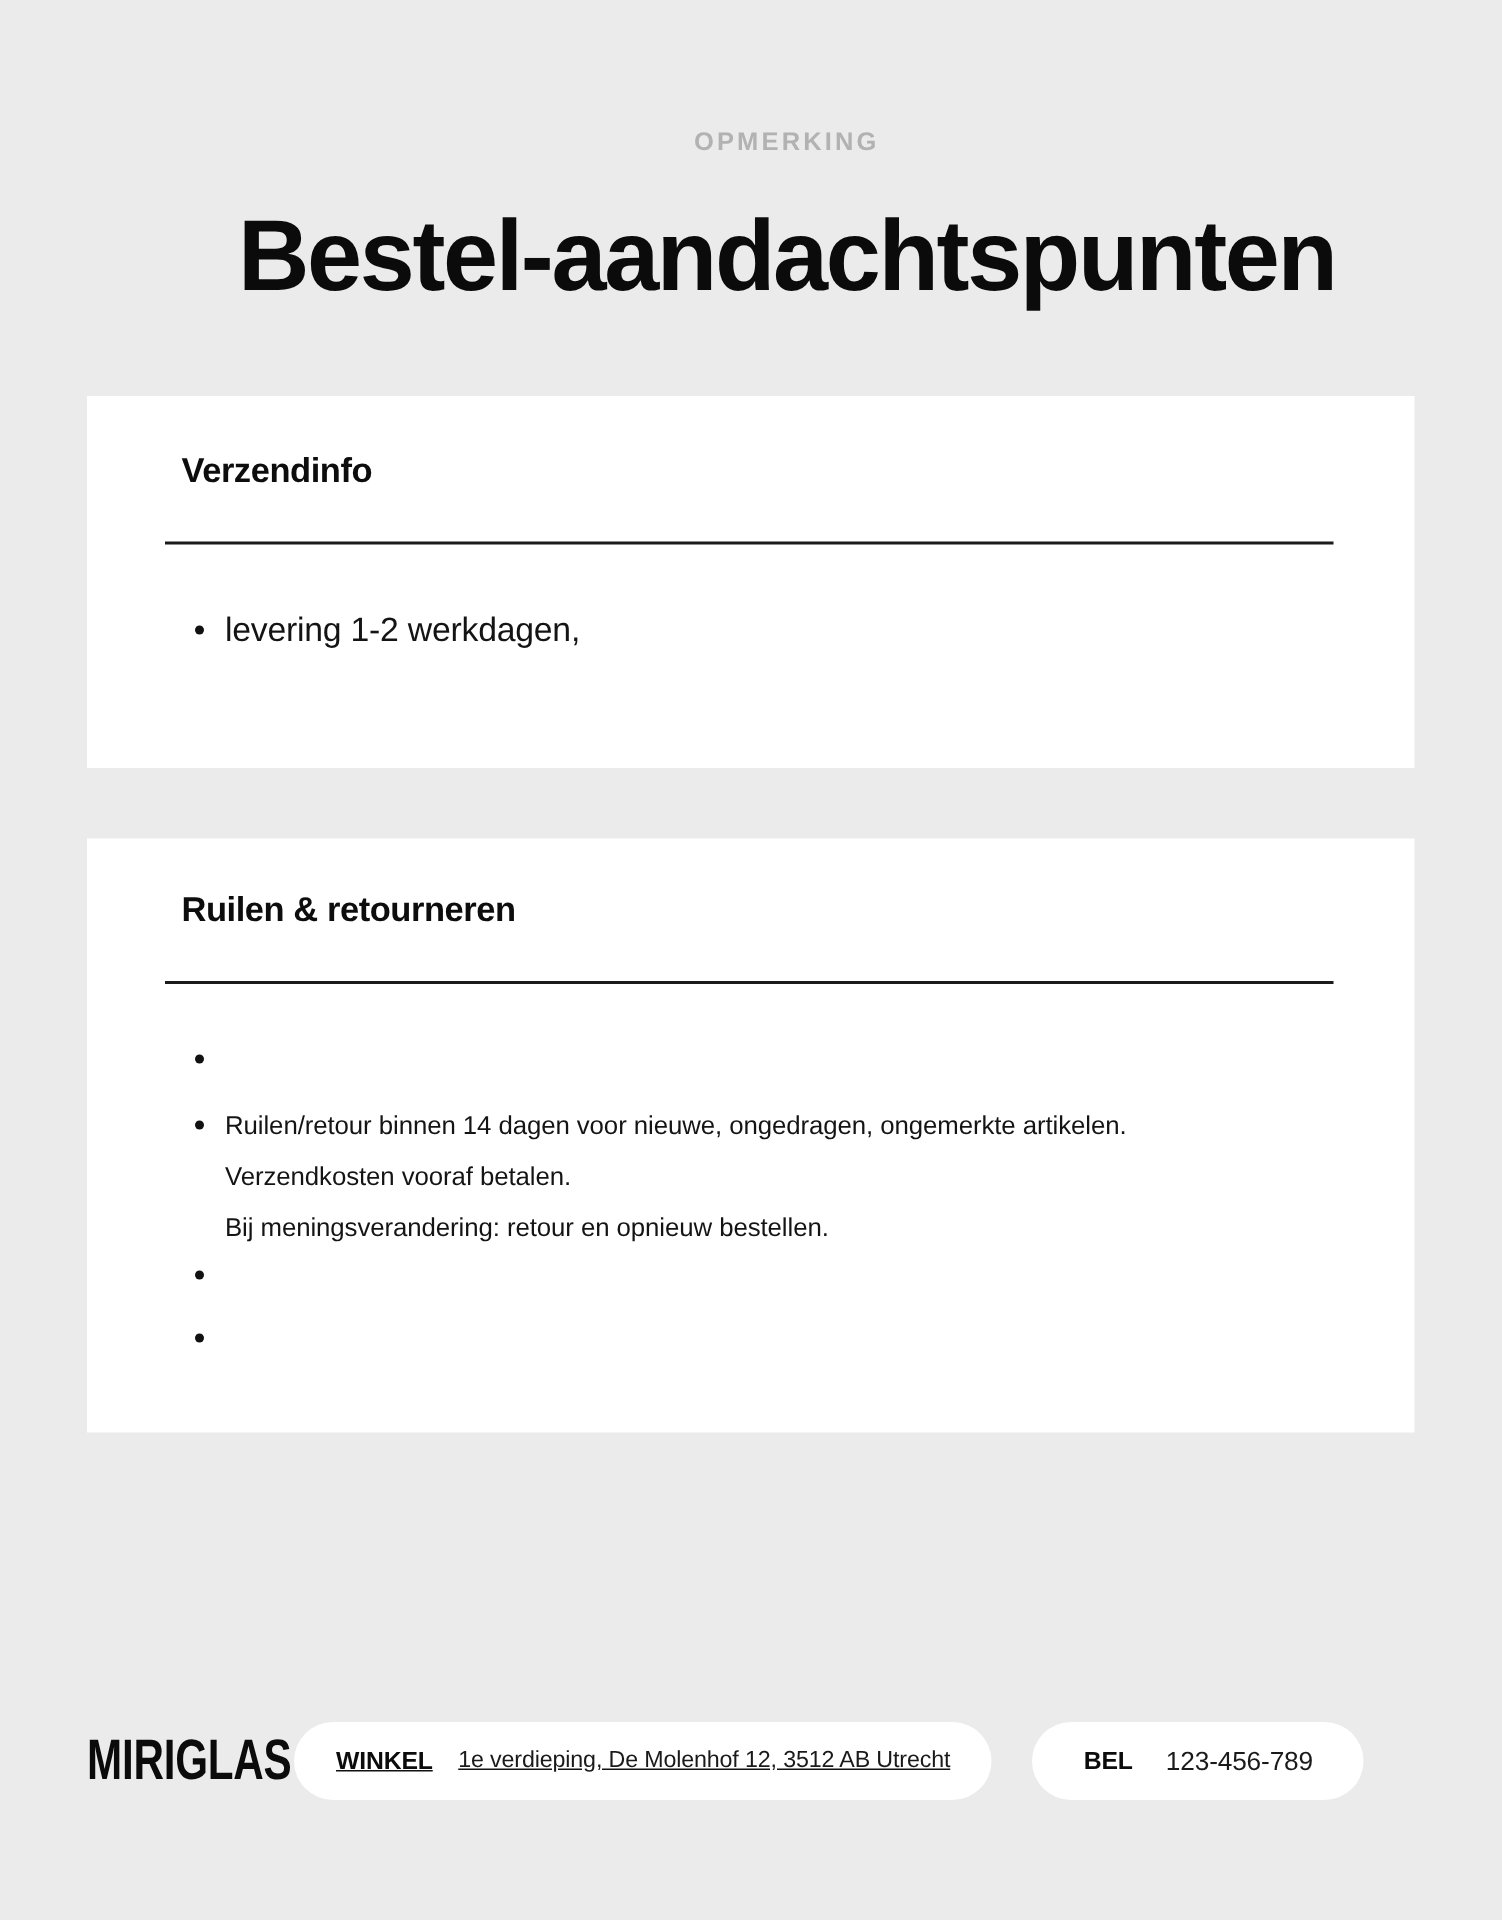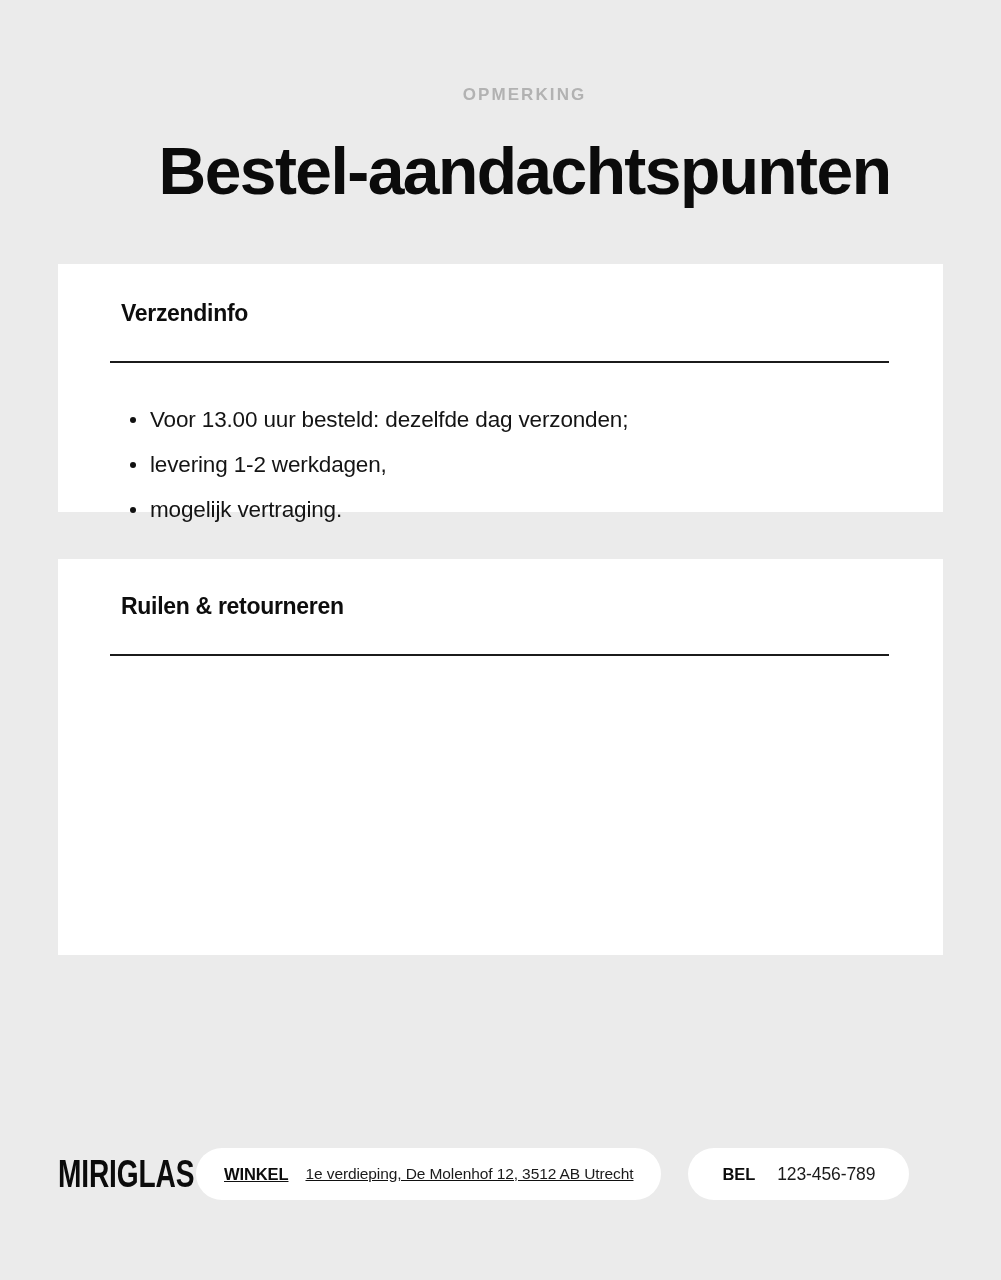--- a/index.html
+++ b/index.html
@@ -215,34 +215,38 @@
   <h1 class="page-title">Bestel-aandachtspunten</h1>
 </div>
 
 <div class="cards">
 
   <section class="card card--shipping">
     <h2 class="card-heading">Verzendinfo</h2>
     <hr class="card-divider">
     <ul class="bullet-list bullet-list--shipping">
       <li class="bullet-item">
-        <span class="bullet-line">Voor 13.00 uur besteld: dezelfde dag verzonden;</span>
-      </li>
-      <li class="bullet-item">
         <span class="bullet-line">levering 1-2 werkdagen,</span>
-      </li>
-      <li class="bullet-item">
-        <span class="bullet-line">mogelijk vertraging.</span>
       </li>
     </ul>
   </section>
 
   <section class="card card--returns">
     <h2 class="card-heading">Ruilen &amp; retourneren</h2>
     <hr class="card-divider">
+    <ul class="bullet-list bullet-list--returns">
+      <li class="bullet-item bullet-item--empty"></li>
+      <li class="bullet-item bullet-item--multiline">
+        <span class="bullet-line">Ruilen/retour binnen 14 dagen voor nieuwe, ongedragen, ongemerkte artikelen.</span>
+        <span class="bullet-line">Verzendkosten vooraf betalen.</span>
+        <span class="bullet-line">Bij meningsverandering: retour en opnieuw bestellen.</span>
+      </li>
+      <li class="bullet-item bullet-item--empty"></li>
+      <li class="bullet-item bullet-item--empty"></li>
+    </ul>
   </section>
 
 </div>
 
 <footer class="footer">
   <div class="brand-logo">MIRIGLAS</div>
 
   <div class="chip chip--store">
     <span class="chip-label">WINKEL</span>
     <span class="chip-value">1e verdieping, De Molenhof 12, 3512 AB Utrecht</span>

